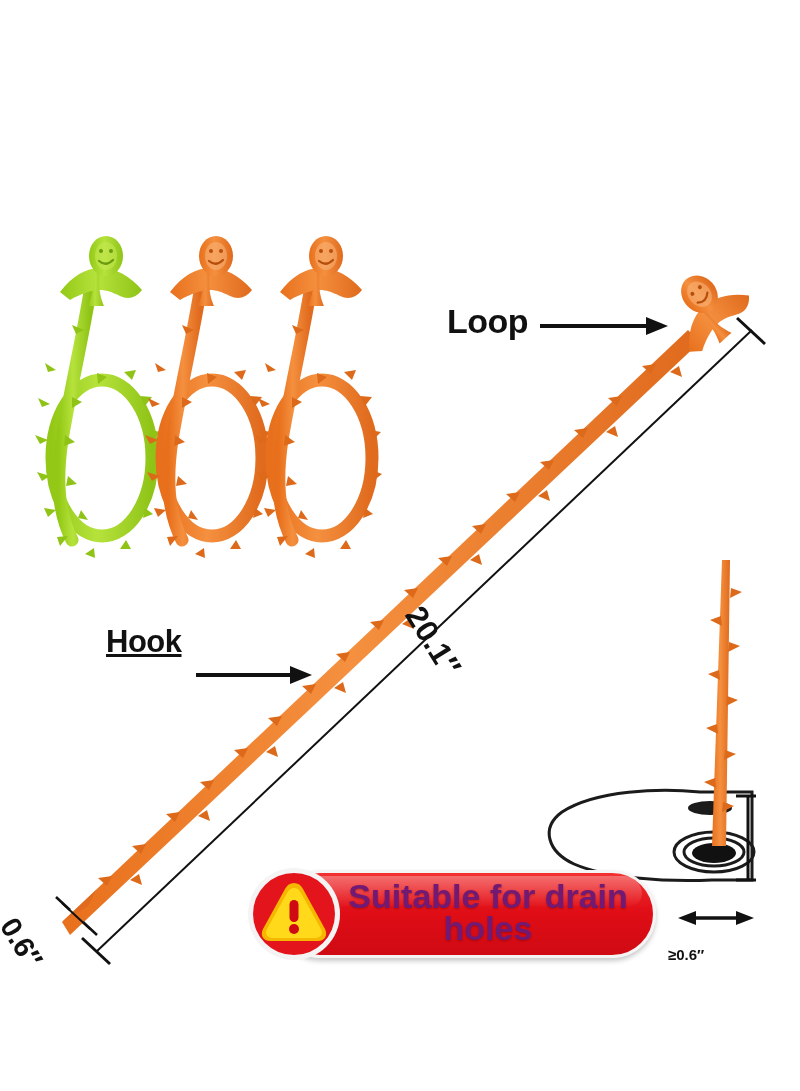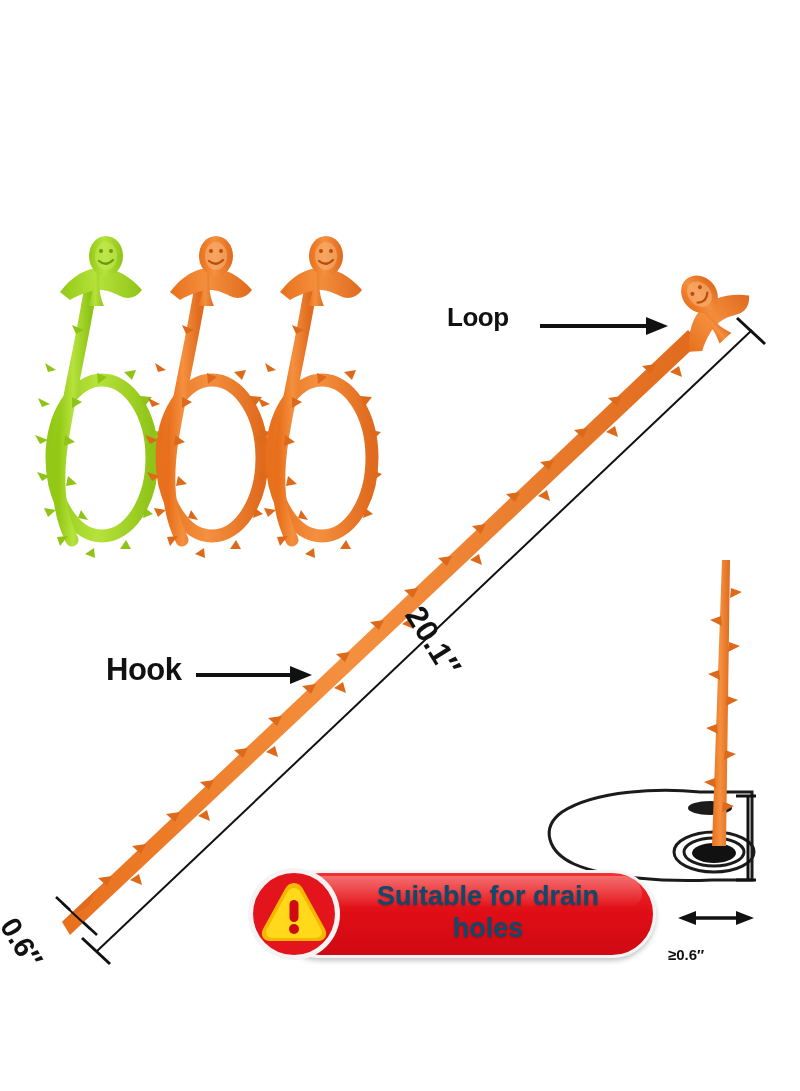--- a/index.html
+++ b/index.html
@@ -29,26 +29,27 @@
     position: absolute;
     font-family: "Liberation Sans", sans-serif;
     font-weight: bold;
     color: #111111;
     white-space: nowrap;
     letter-spacing: -0.5px;
   }
   #lbl-loop {
     left: 447px;
     top: 302px;
-    font-size: 26px;
+    font-size: 34px;
   }
   #lbl-hook {
     left: 106px;
-    top: 652px;
+    top: 624px;
     font-size: 31px;
+    text-decoration: underline;
   }
   #lbl-len {
     left: 428px;
     top: 600px;
     font-size: 31px;
     transform: rotate(58deg);
     transform-origin: left top;
     letter-spacing: 0px;
   }
   #lbl-dia {
@@ -96,23 +97,23 @@
     pointer-events: none;
   }
   #badge-text {
     position: absolute;
     left: 92px;
     top: 14px;
     width: 300px;
     text-align: center;
     font-family: "Liberation Sans", sans-serif;
     font-weight: bold;
-    font-size: 27px;
+    font-size: 34px;
     line-height: 32px;
-    color: #0c4a6e;
+    color: #701a75;
     text-shadow: 0 1px 2px rgba(120,0,0,0.45);
   }
   #badge-icon {
     position: absolute;
     left: 0px;
     top: 0px;
     width: 96px;
     height: 96px;
   }
 </style>

